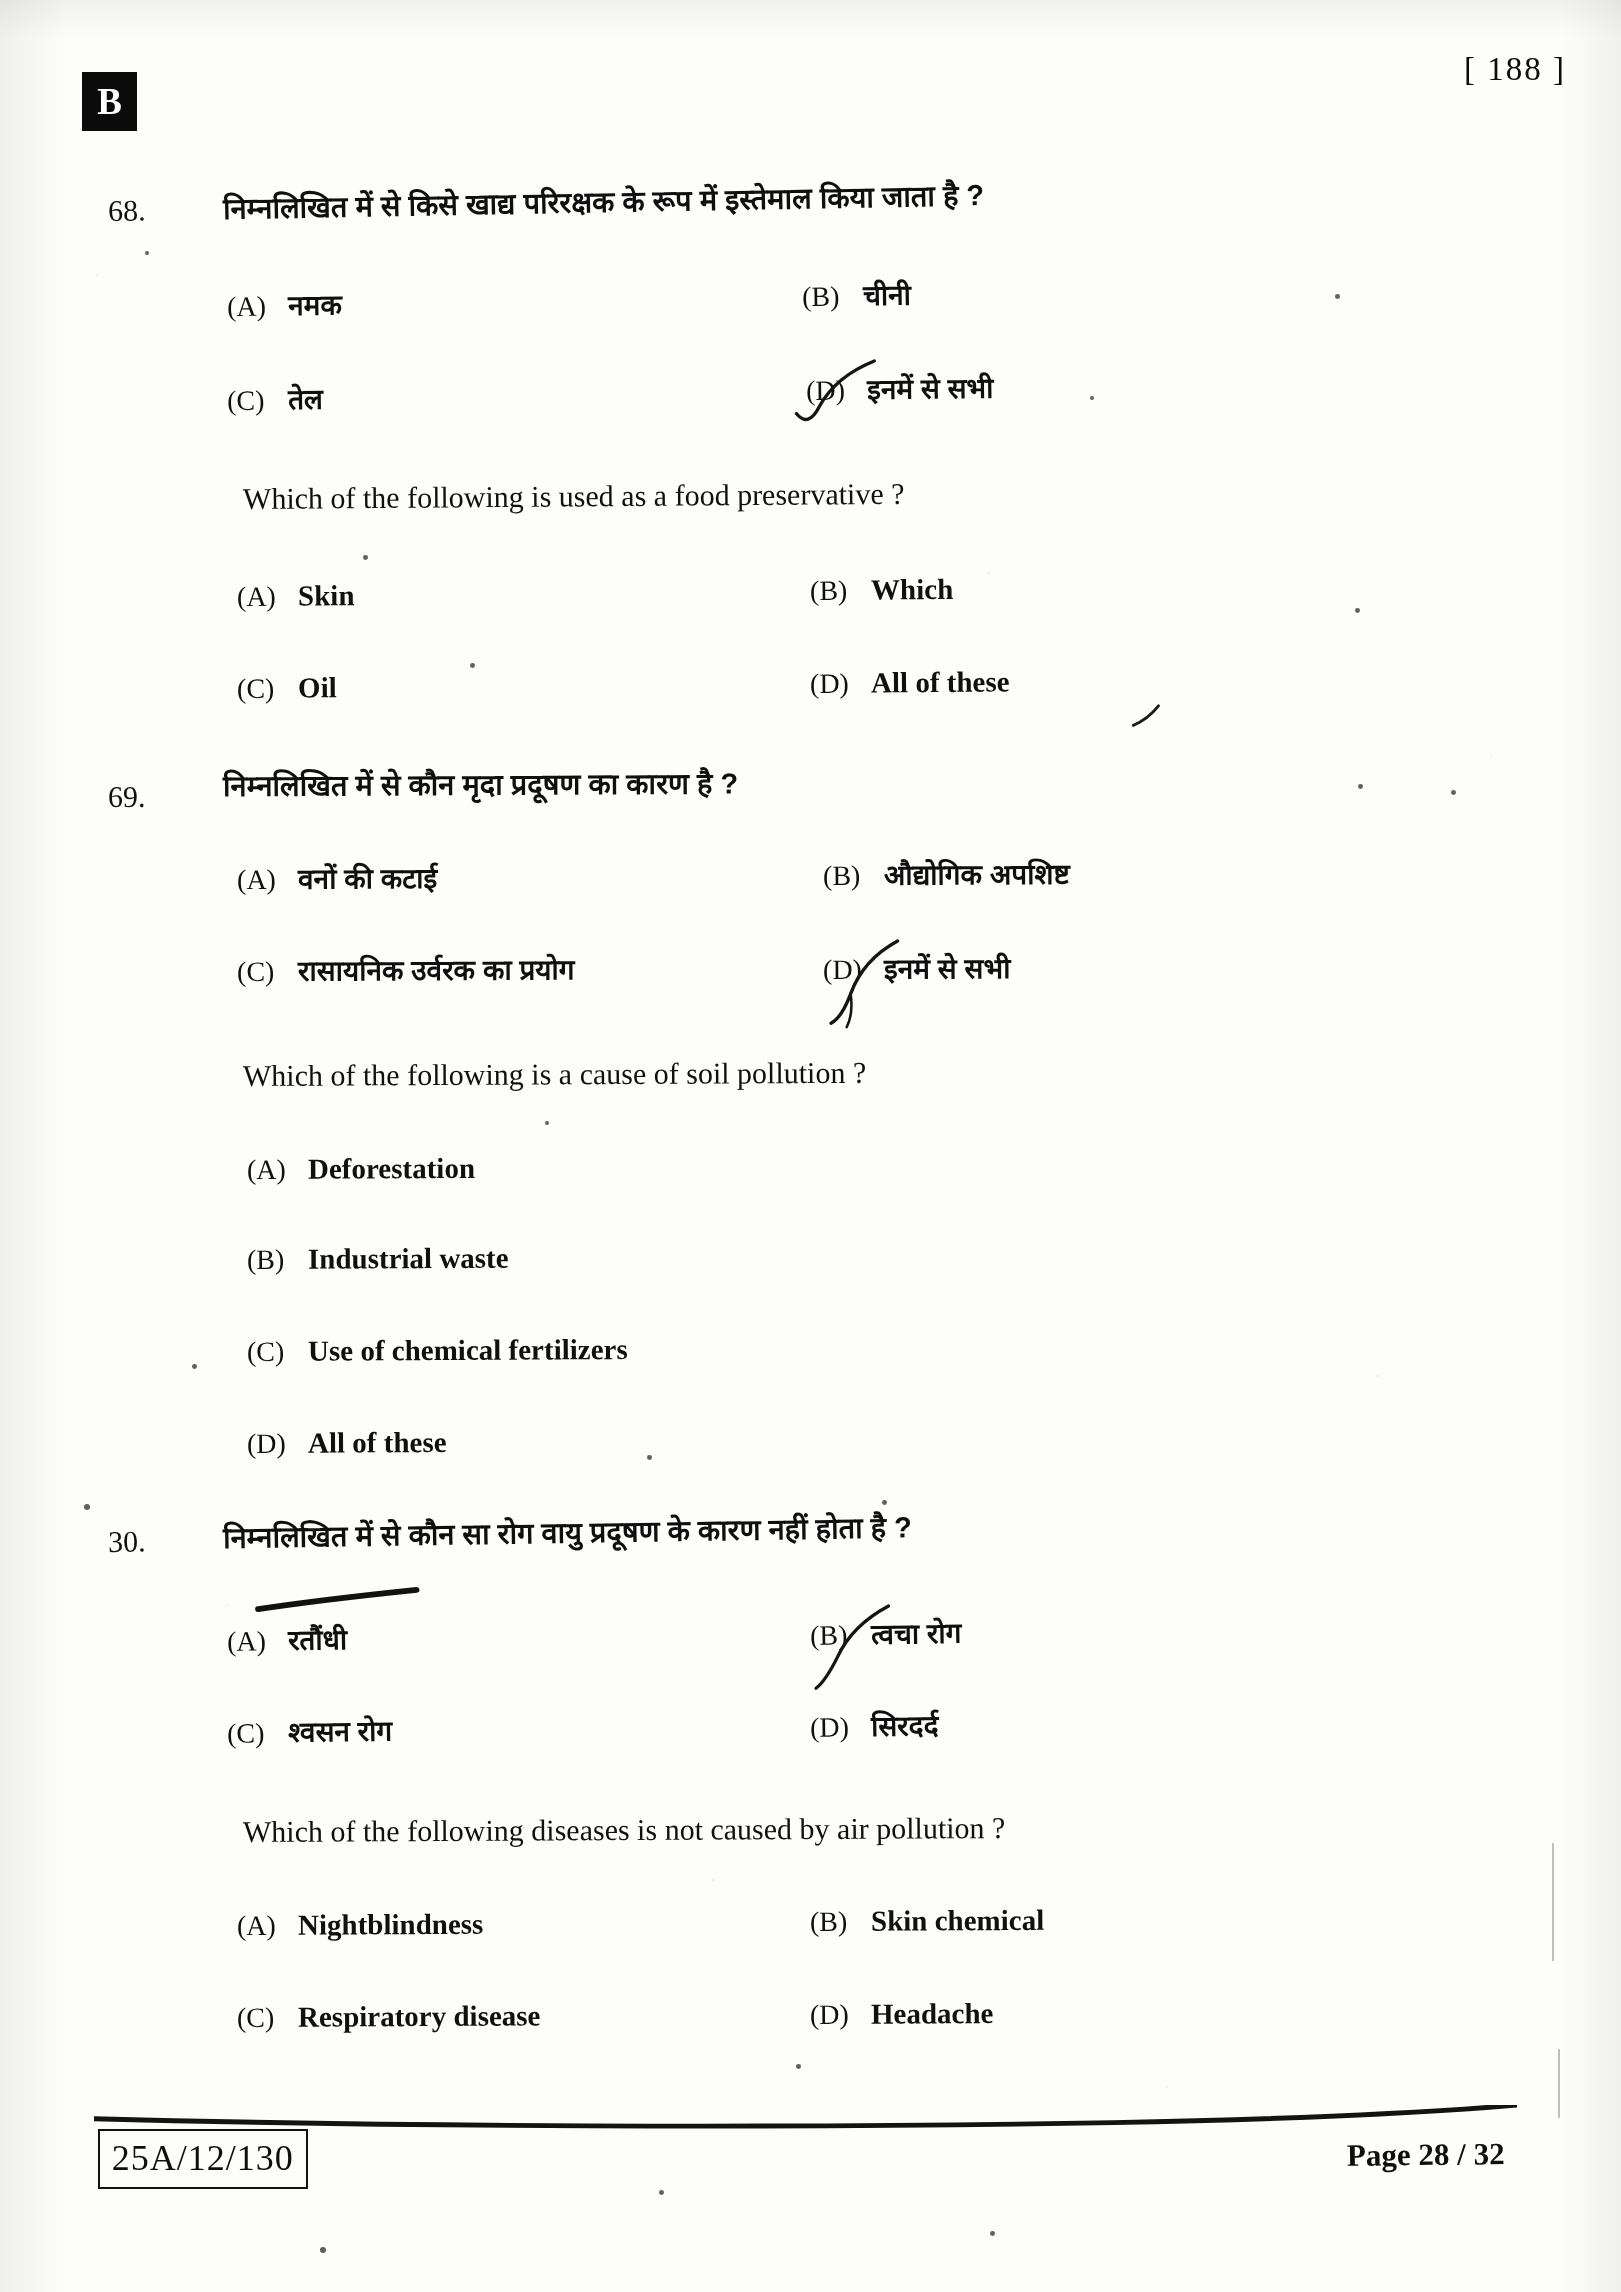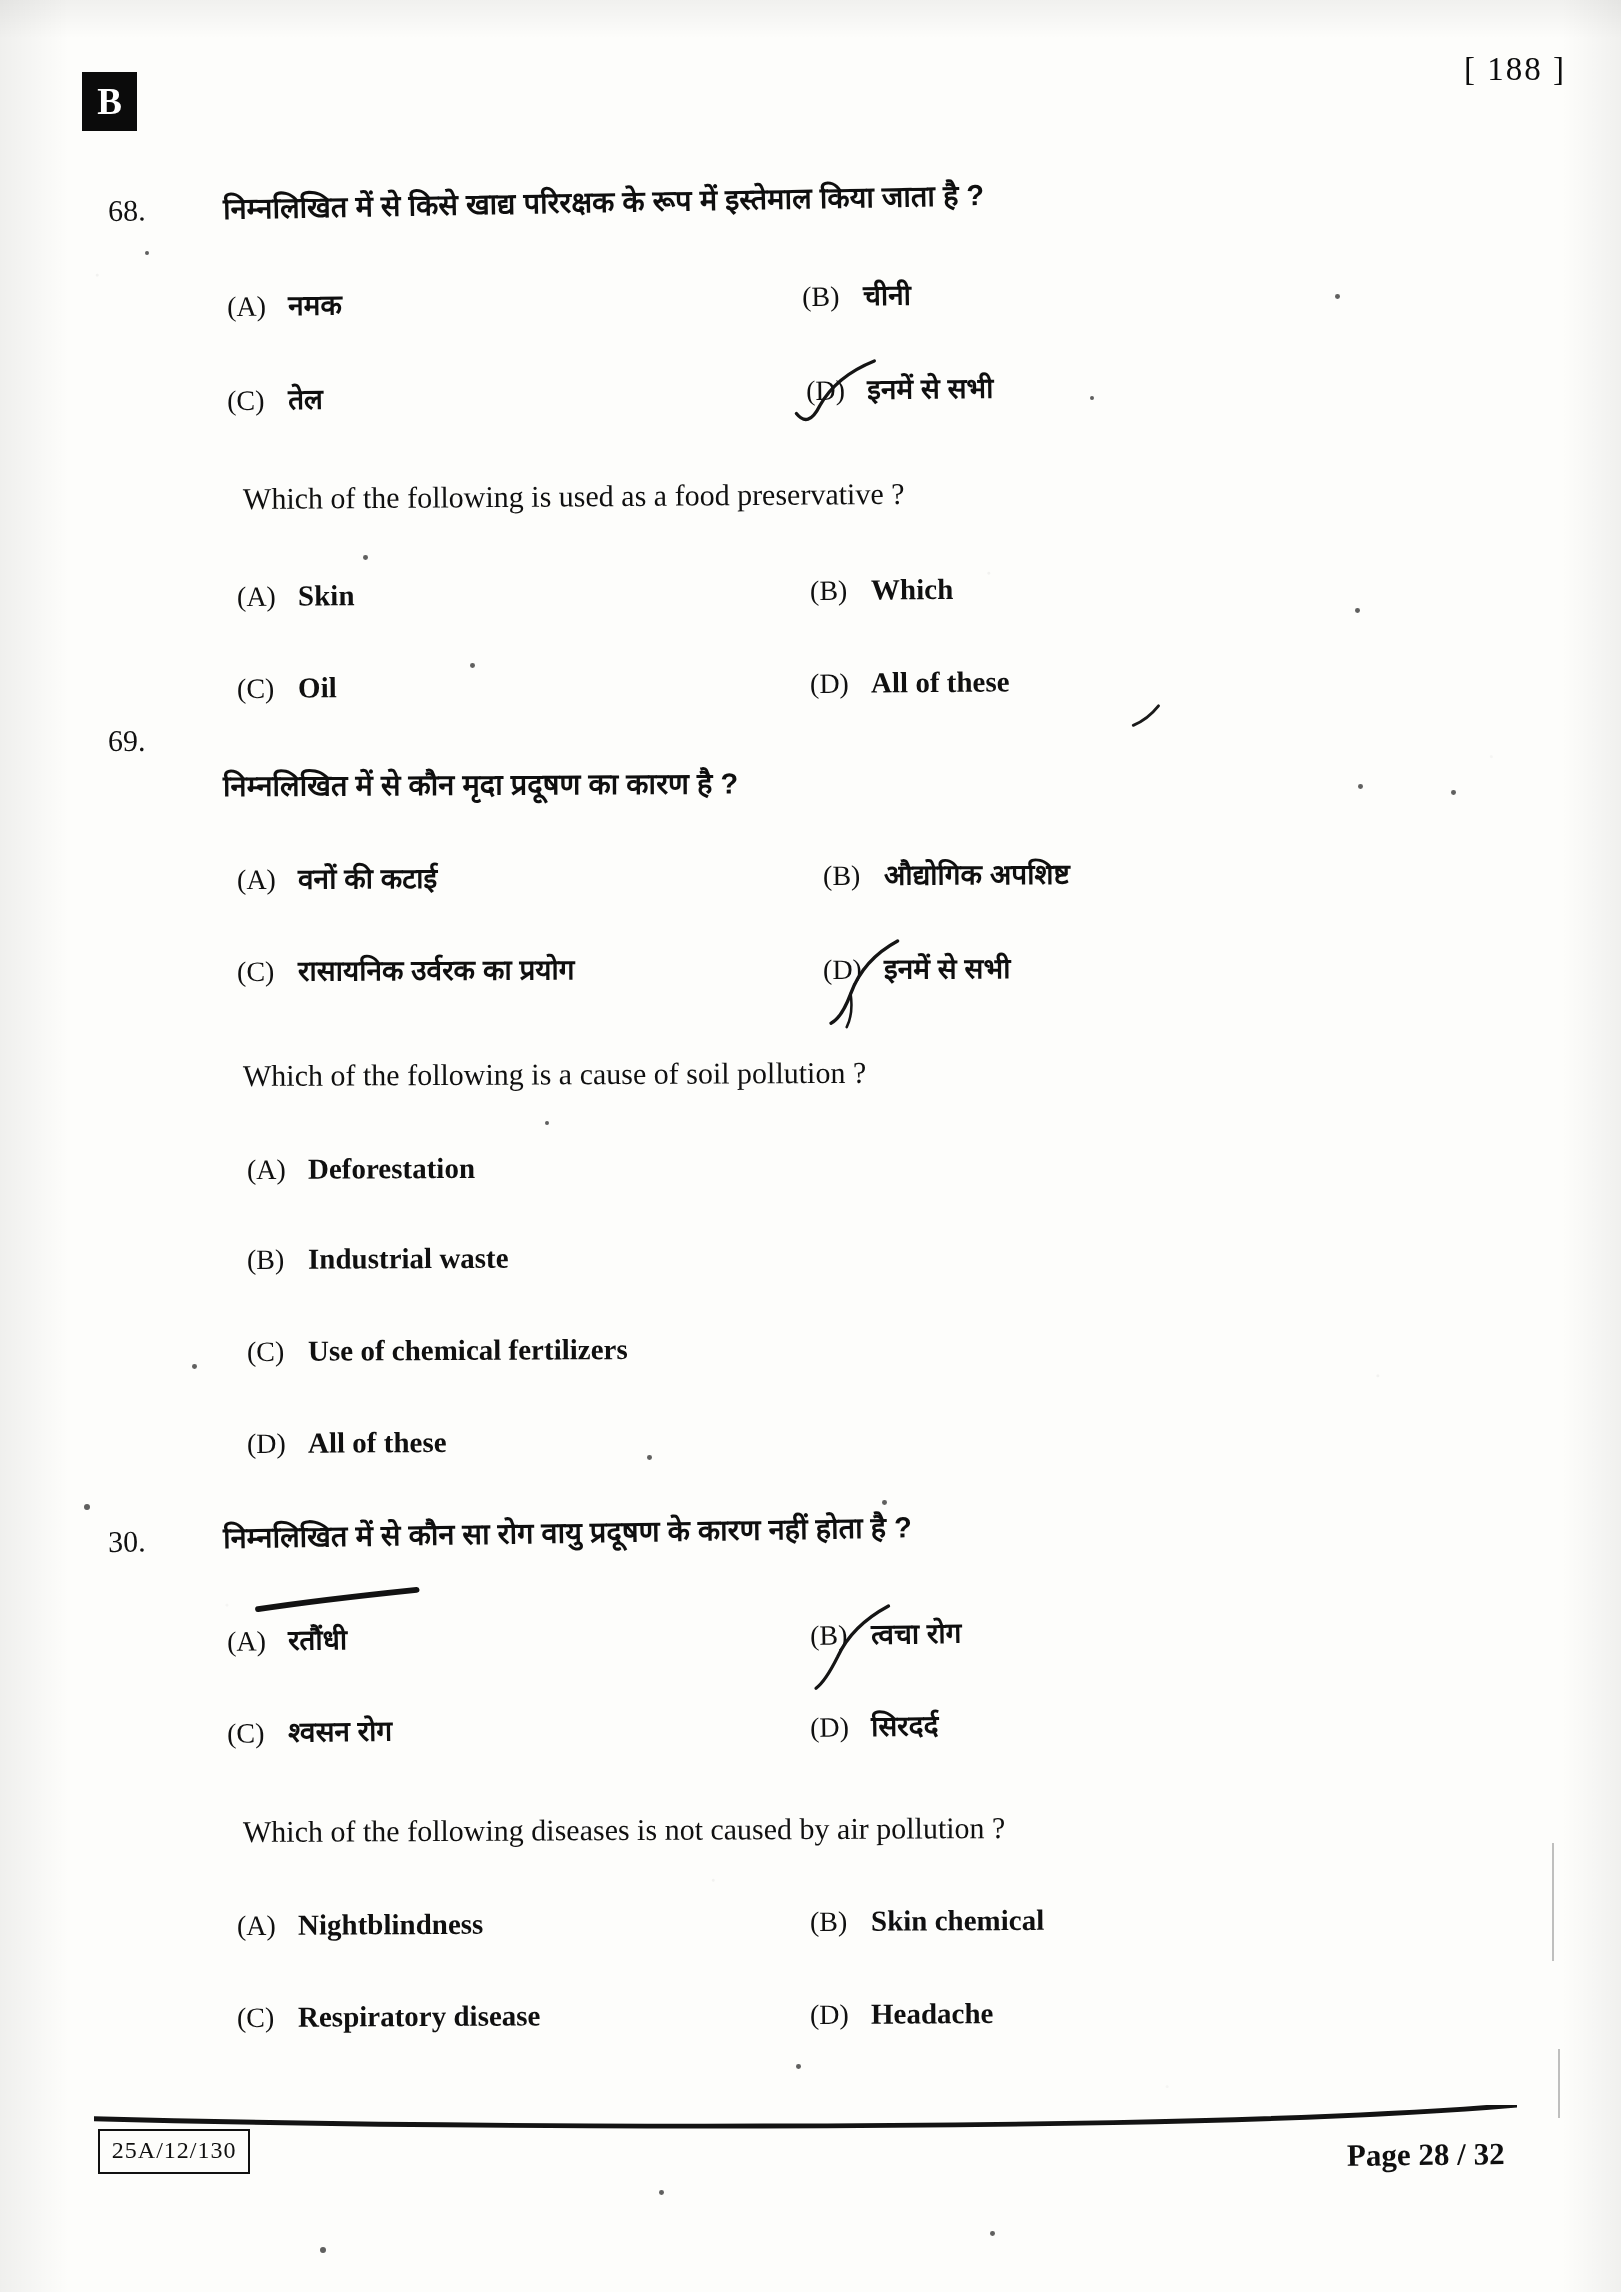--- a/index.html
+++ b/index.html
@@ -179,21 +179,21 @@
     height: 25.5px;
     pointer-events: none;
   }
   .paper-code {
     position: absolute;
     left: 98px;
     top: 2129px;
     border: 2.9px solid #111111;
     padding: 5.9px 11.8px 7.8px 11.8px;
     font-family: "Liberation Serif", serif;
-    font-size: 24px;
+    font-size: 36px;
     color: #0f0f0f;
     letter-spacing: 1px;
   }
   .page-footer {
     position: absolute;
     right: 116px;
     top: 2137px;
     font-family: "Liberation Serif", serif;
     font-size: 31px;
     font-weight: bold;
@@ -274,21 +274,21 @@
       </div>
 
       <div class="pen-mark" style="left:1129px; top:702px;">
         <svg width="59" height="33" viewBox="0 0 60 34">
           <path d="M4 24 C 14 20, 22 14, 30 4" stroke="#1a1a1a" stroke-width="3" fill="none" stroke-linecap="round"></path>
         </svg>
       </div>
     </div>
 
     <div class="question-block" style="top:0;">
-      <div class="q-number skew-4" style="top:724px;">69.</div>
+      <div class="q-number skew-4" style="top:780px;">69.</div>
       <div class="q-stem-hi skew-4" style="top:765px;">निम्नलिखित में से कौन मृदा प्रदूषण का कारण है  ?</div>
 
       <div class="opt skew-4" style="left:237px; top:859px;">
         <span class="opt-tag">(A)</span>
         <span class="opt-text-hi">वनों की कटाई</span>
       </div>
       <div class="opt skew-4" style="left:823px; top:855px;">
         <span class="opt-tag">(B)</span>
         <span class="opt-text-hi">औद्योगिक अपशिष्ट</span>
       </div>

